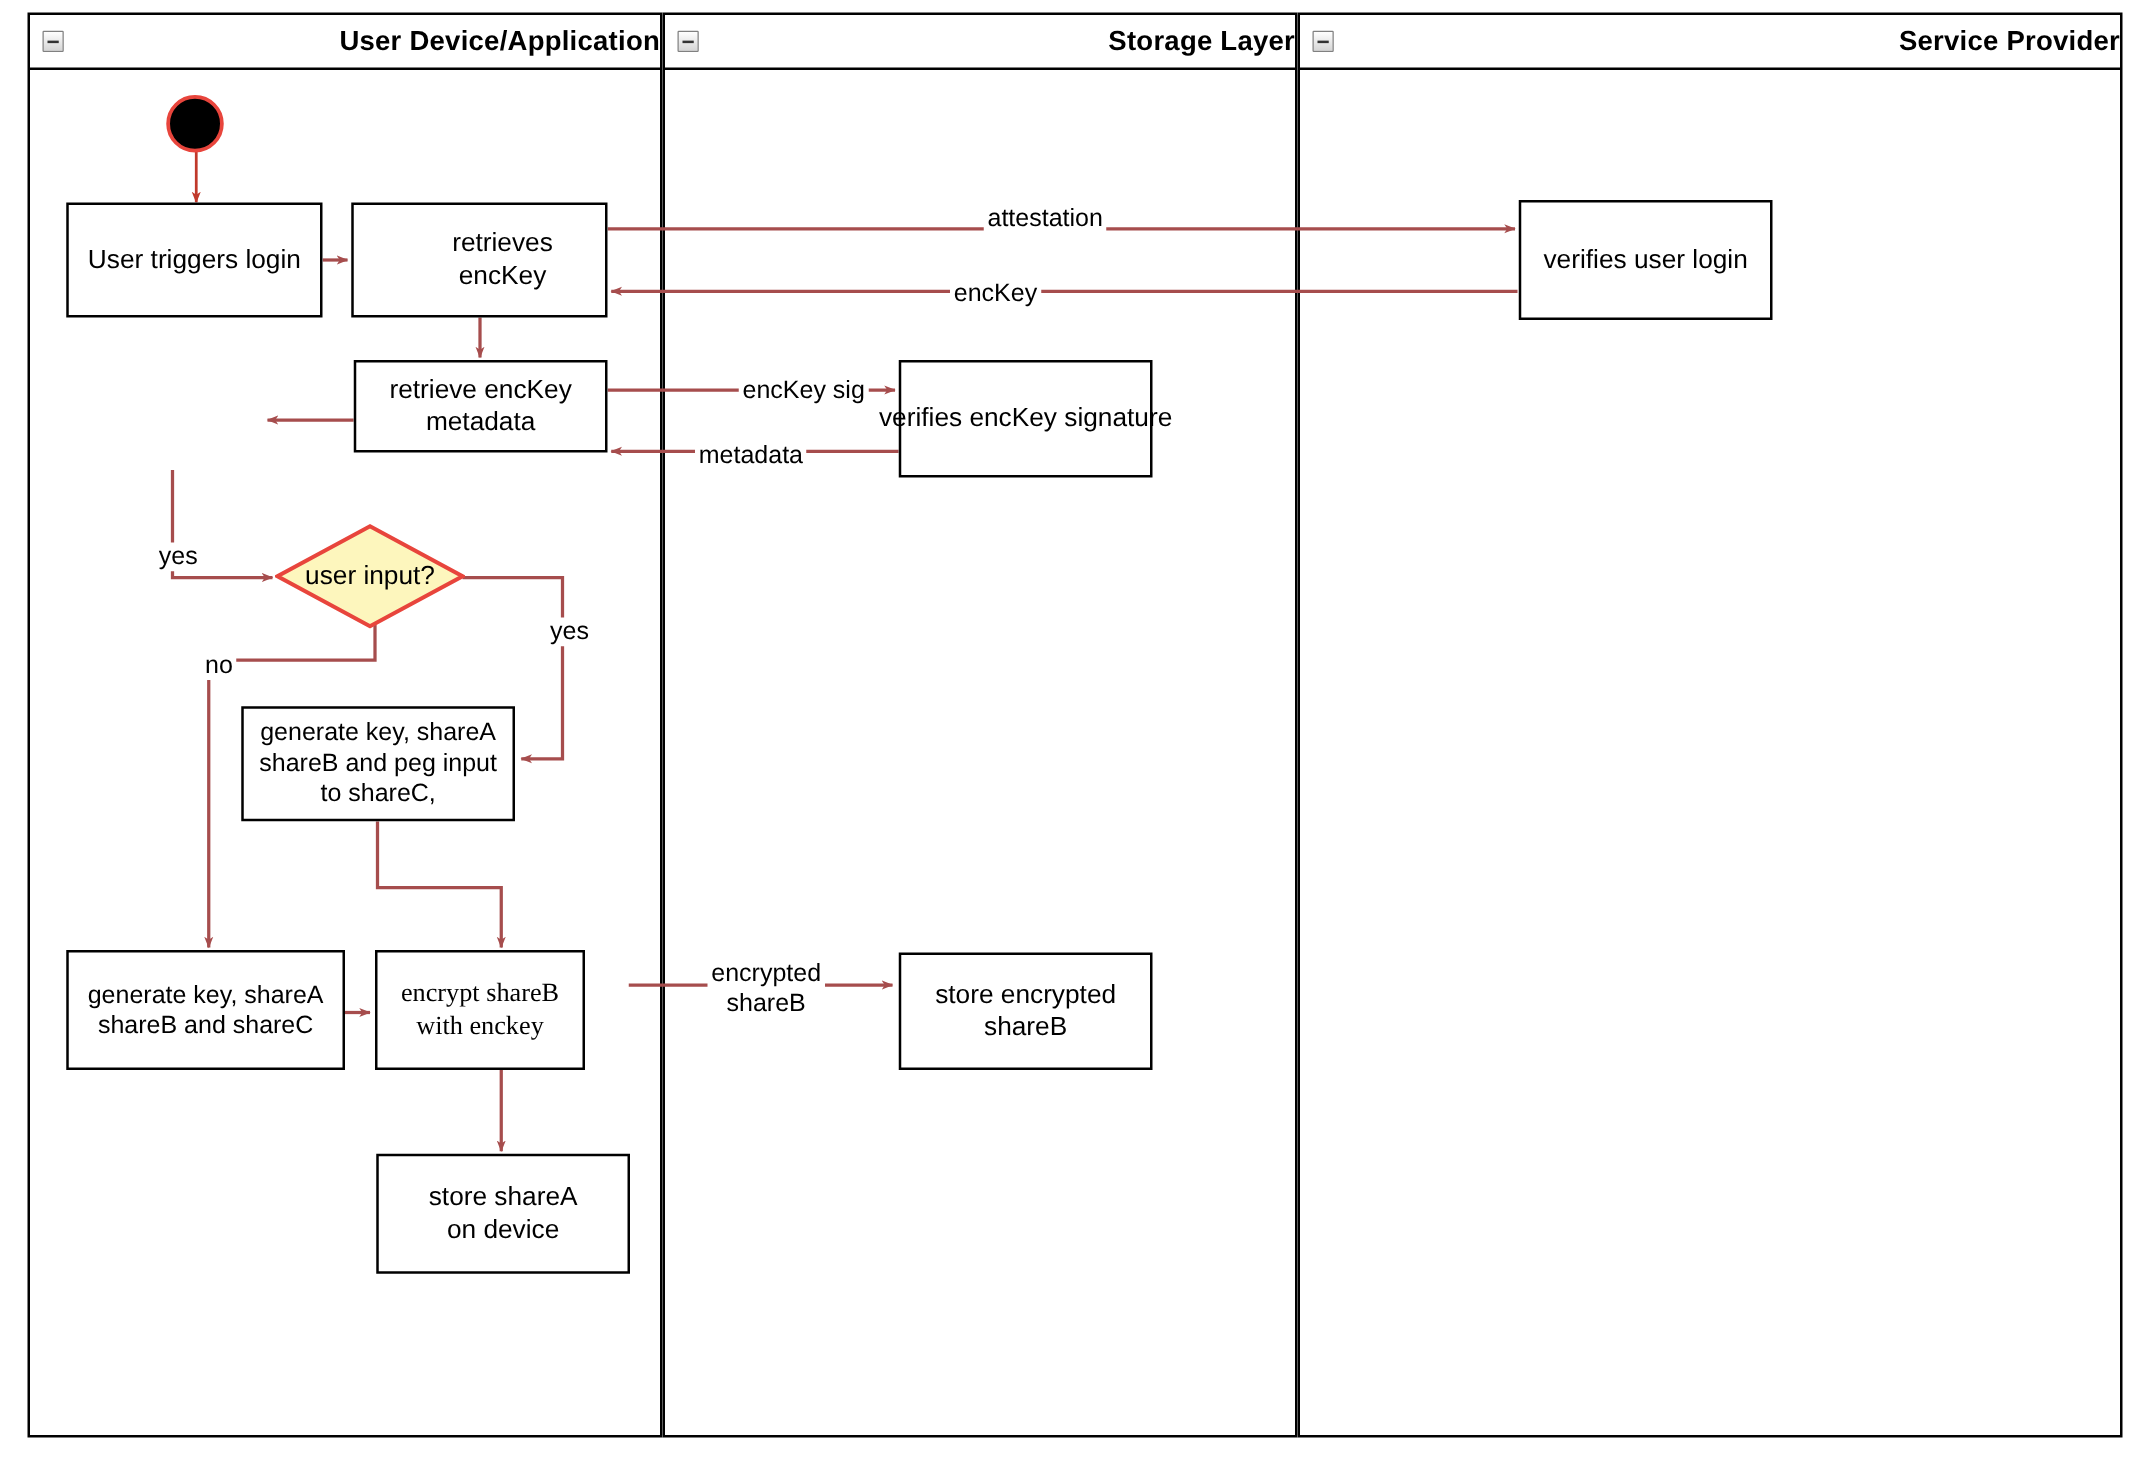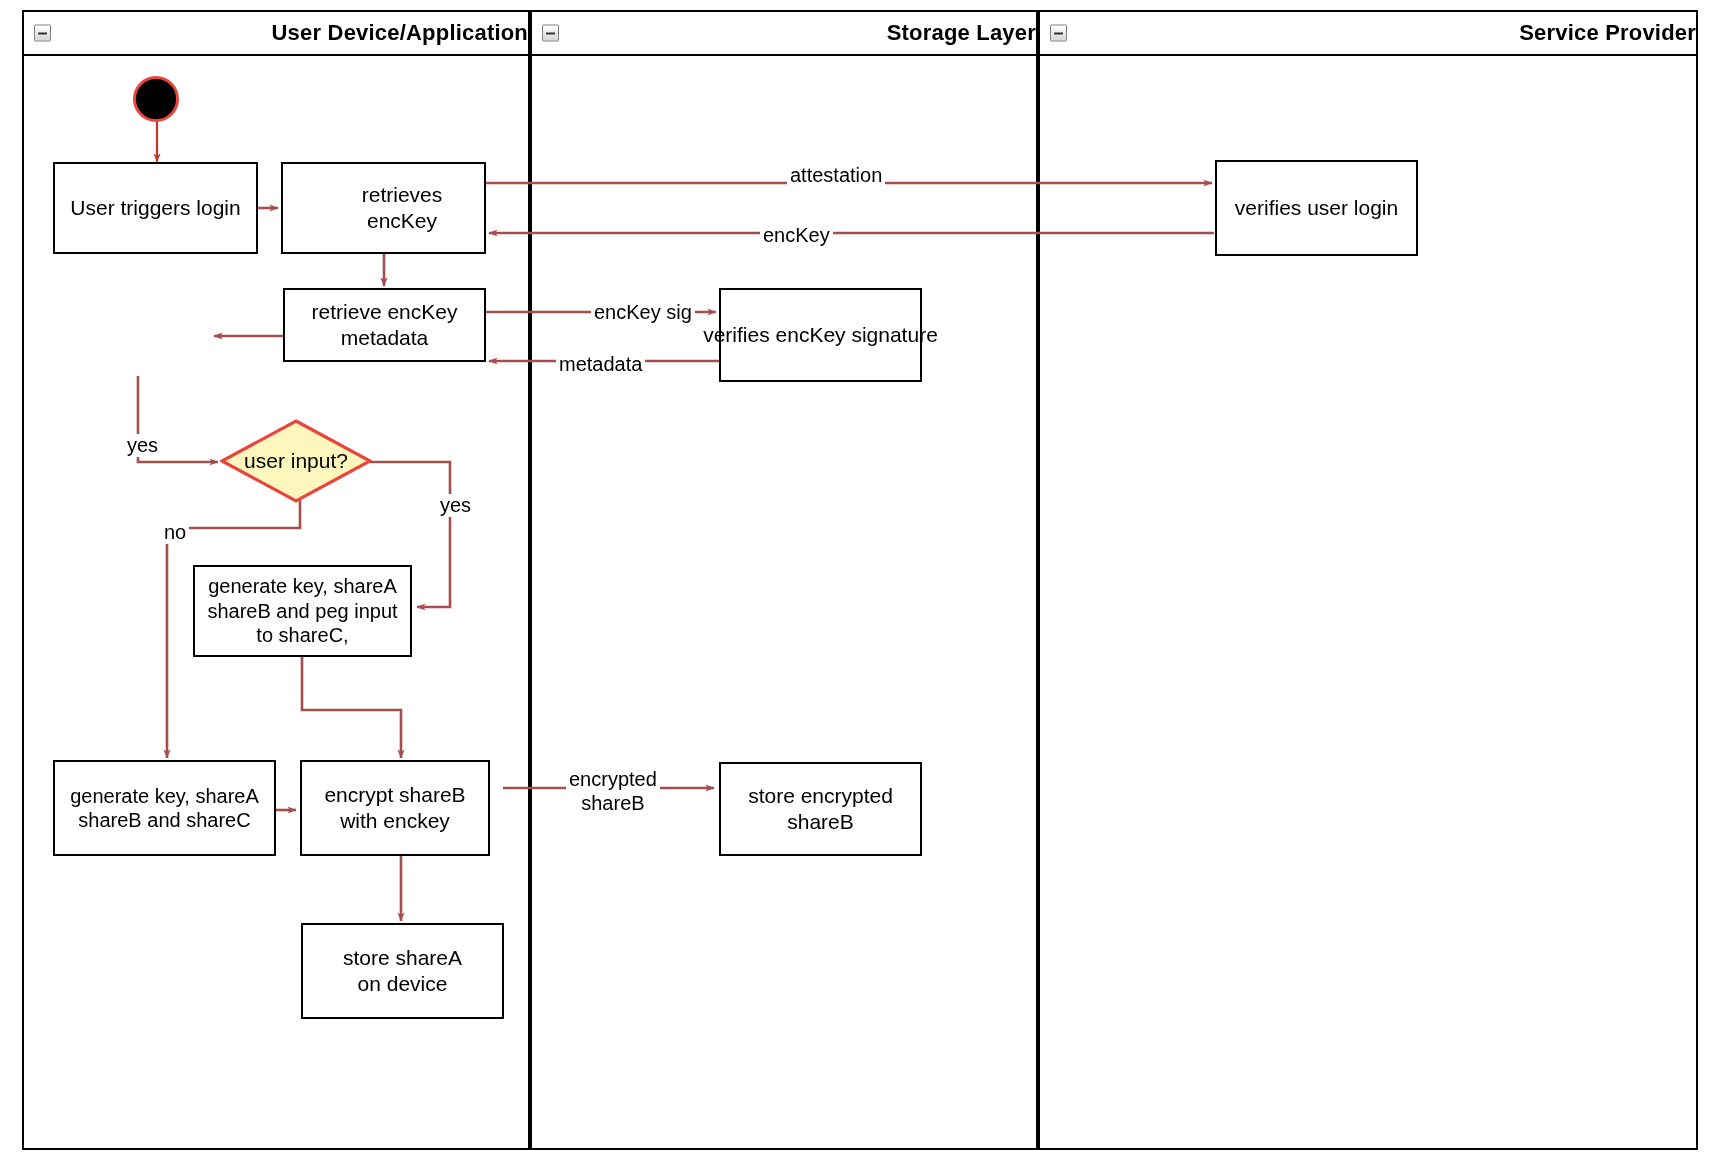--- a/index.html
+++ b/index.html
@@ -235,21 +235,21 @@
     </span>
   </div>
 
   <div class="node" style="left:53px; top:760px; width:223px; height:96px; font-size:20px;">
     <span class="lbl">
       <span>generate key, shareA</span><br>
       <span>shareB and shareC</span>
     </span>
   </div>
 
-  <div class="node" style="left:300px; top:760px; width:190px; height:96px;">
+  <div class="node" style="left:300px; top:760px; width:168px; height:96px;font-family:Liberation Serif, serif;">
     <span class="lbl">
       <span>encrypt shareB</span><br>
       <span>with enckey</span>
     </span>
   </div>
 
   <div class="node" style="left:301px; top:923px; width:203px; height:96px;">
     <span class="lbl">
       <span>store shareA</span><br>
       <span>on device</span>

